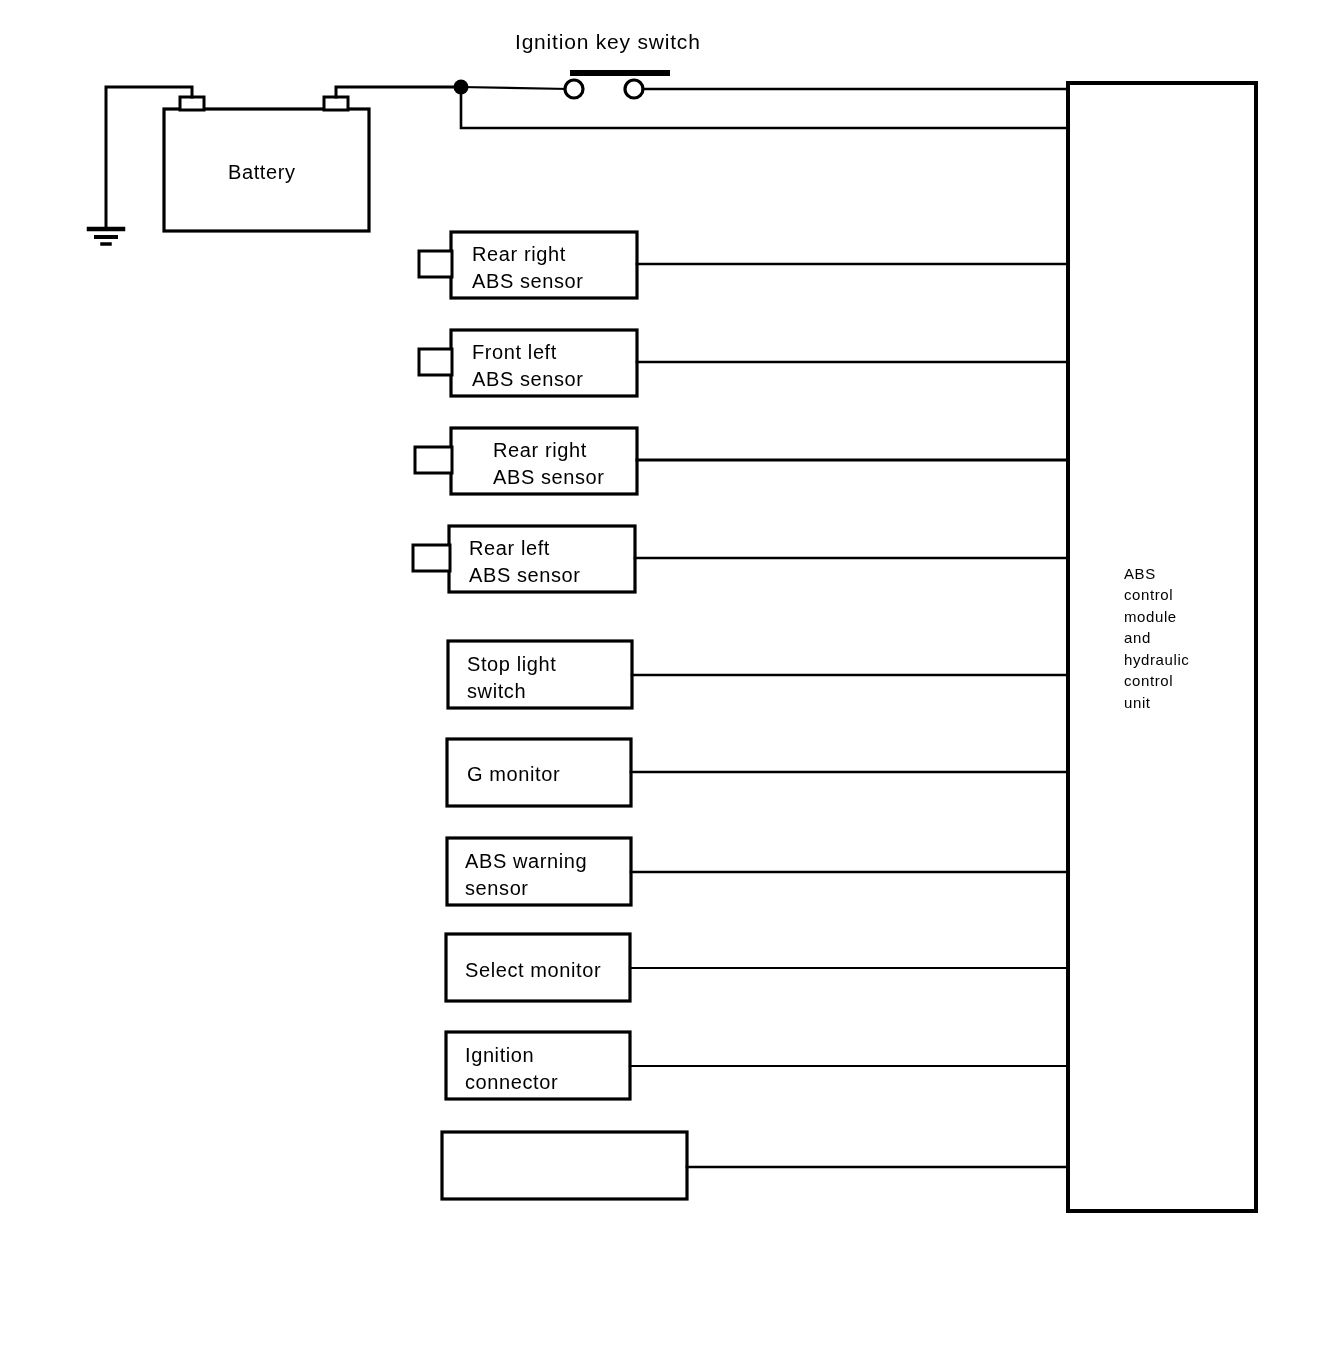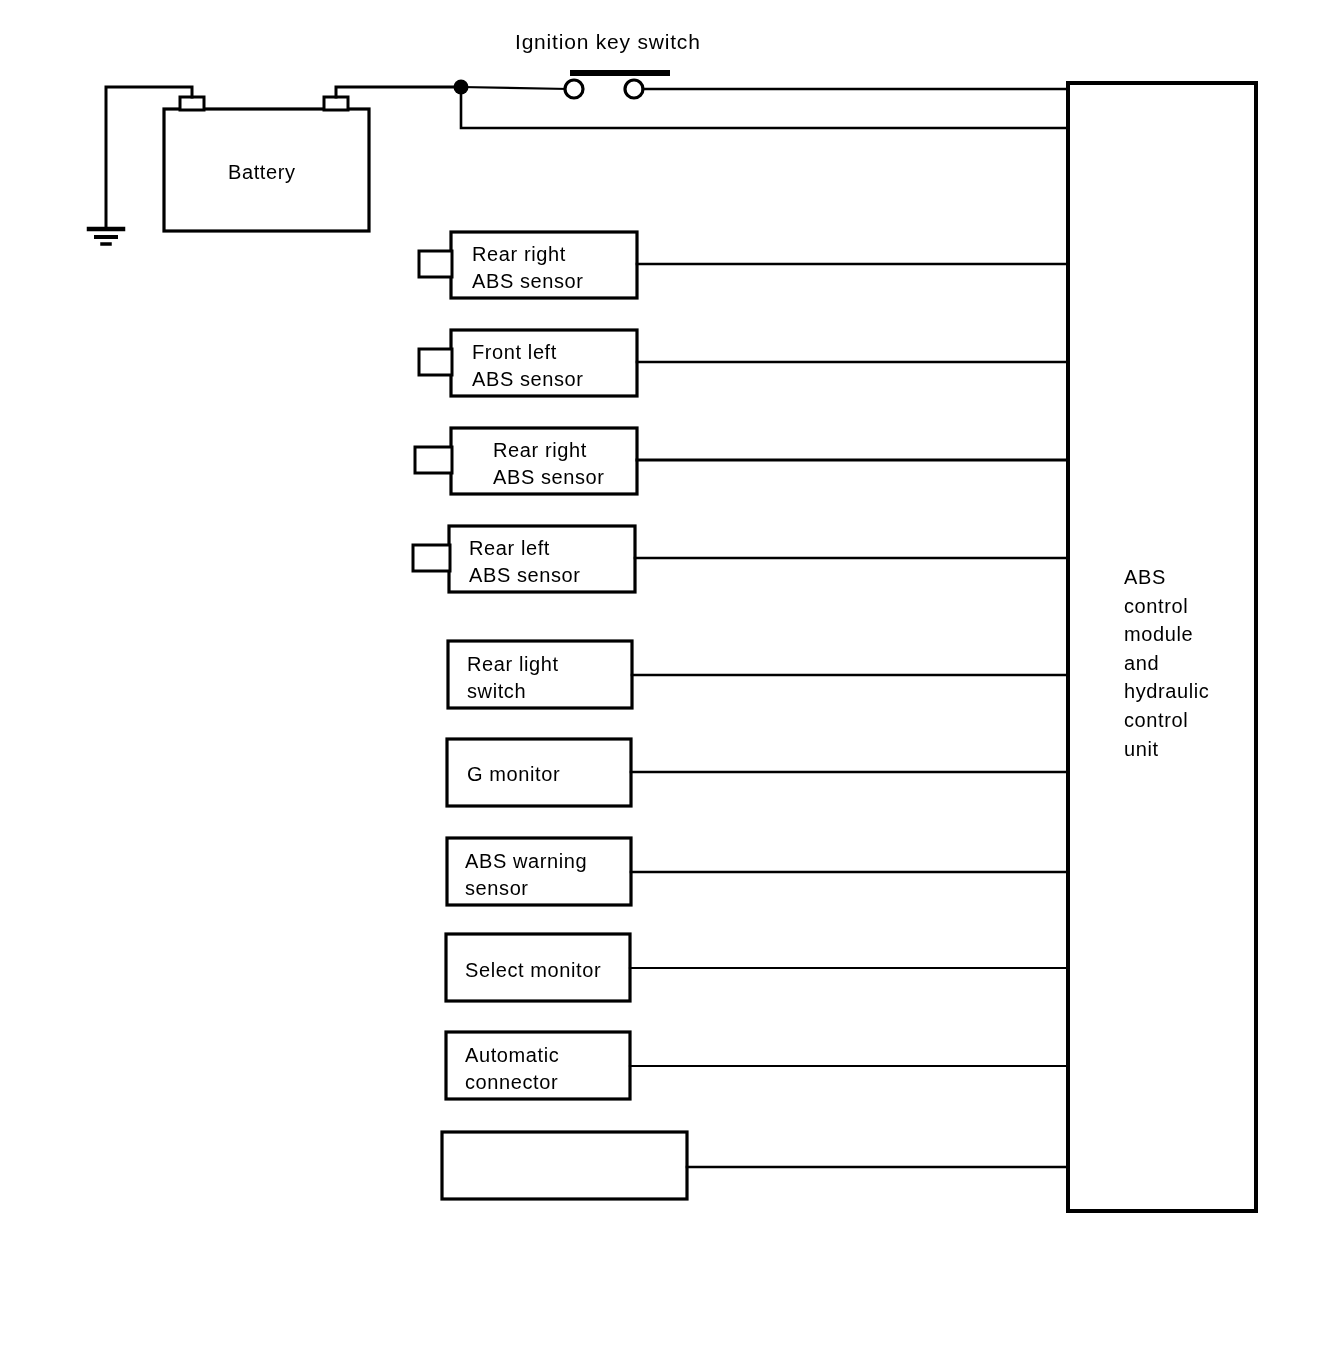--- a/index.html
+++ b/index.html
@@ -38,21 +38,21 @@
     font-size: 21px;
     letter-spacing: 0.8px;
   }
   .lbl-box {
     font-size: 20px;
   }
   .lbl-battery {
     font-size: 20px;
   }
   .lbl-module {
-    font-size: 20px;
+    font-size: 15px;
     line-height: 1.43;
   }
 </style>
 </head>
 <body>
 
 <div id="canvas">
 
   <svg viewBox="0 0 1328 1364" xmlns="http://www.w3.org/2000/svg">
     <g stroke="#000000" fill="none" stroke-linecap="square">
@@ -131,31 +131,31 @@
 
   <div class="lbl lbl-box" style="left:455px; top:339px;">Front left
 ABS sensor</div>
 
   <div class="lbl lbl-box" style="left:476px; top:437px;">Rear right
 ABS sensor</div>
 
   <div class="lbl lbl-box" style="left:452px; top:535px;">Rear left
 ABS sensor</div>
 
-  <div class="lbl lbl-box" style="left:450px; top:651px;">Rear light
+  <div class="lbl lbl-box" style="left:450px; top:651px;">Stop light
 switch</div>
 
   <div class="lbl lbl-box" style="left:450px; top:761px;">G monitor</div>
 
   <div class="lbl lbl-box" style="left:448px; top:848px;">ABS warning
 sensor</div>
 
   <div class="lbl lbl-box" style="left:448px; top:957px;">Select monitor</div>
 
-  <div class="lbl lbl-box" style="left:448px; top:1042px;">Automatic
+  <div class="lbl lbl-box" style="left:448px; top:1042px;">Ignition
 connector</div>
 
 
   <div class="lbl lbl-module" style="left:1107px; top:563px;">ABS
 control
 module
 and
 hydraulic
 control
 unit</div>

